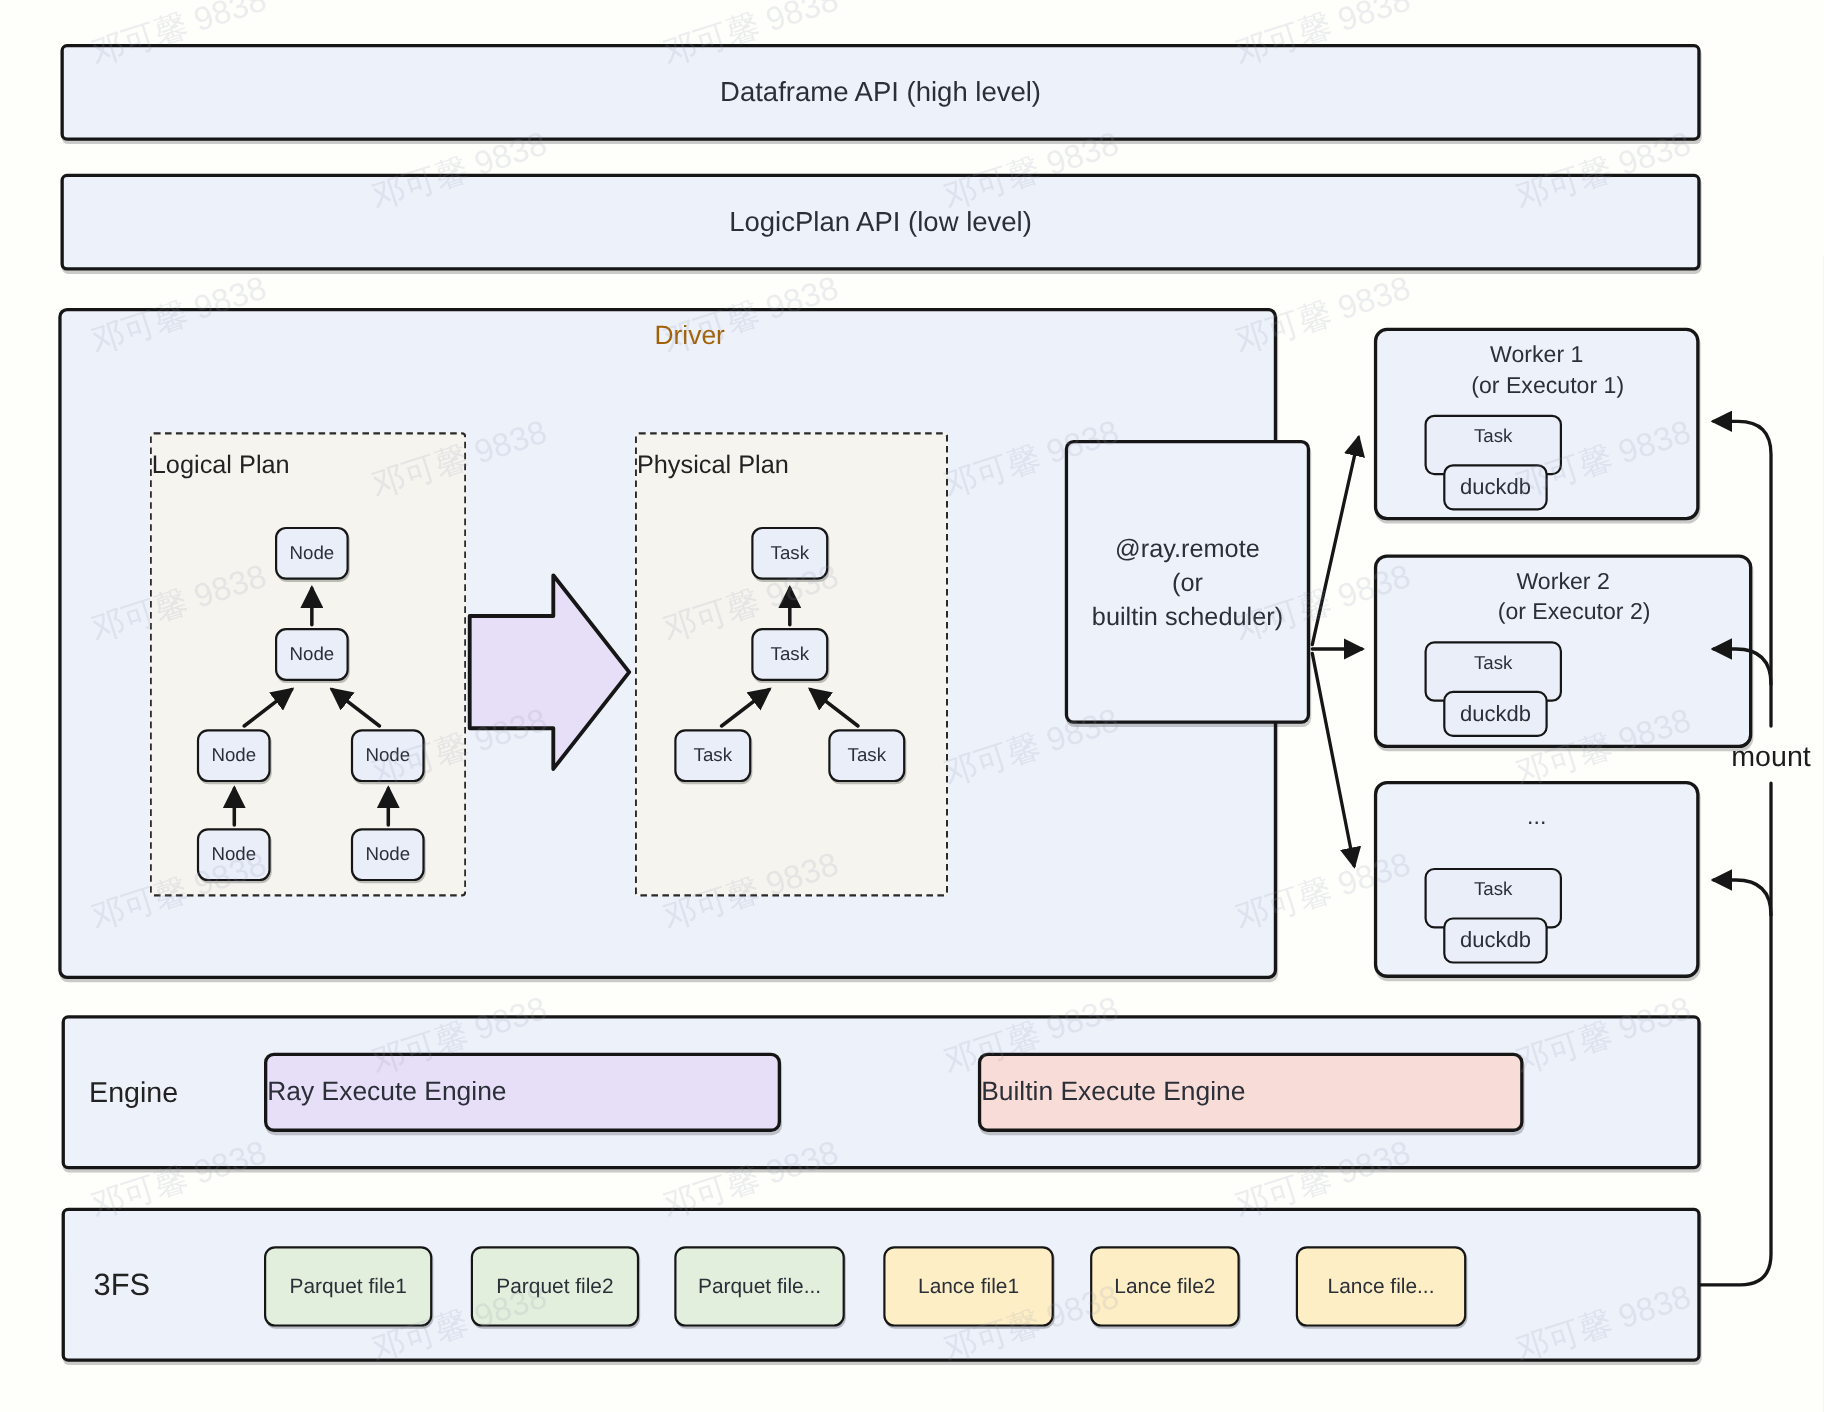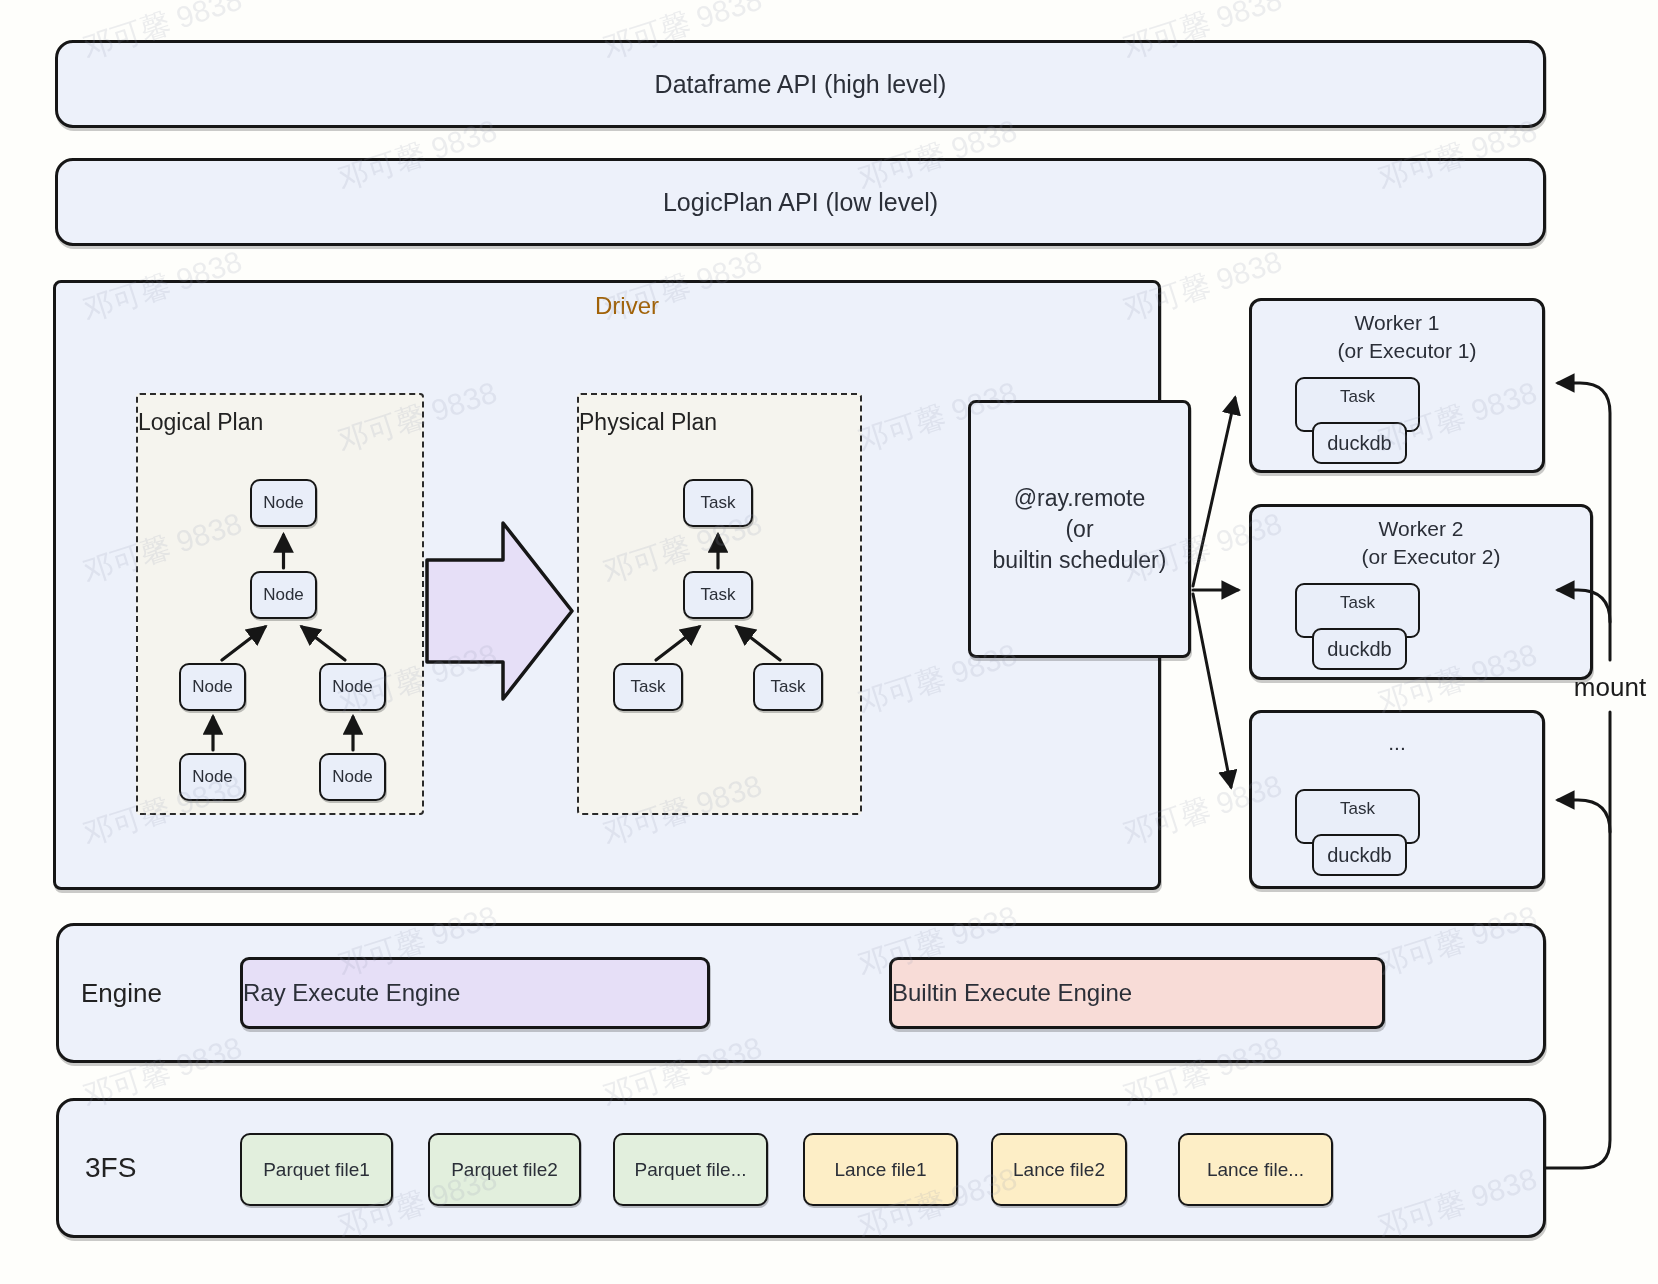--- a/index.html
+++ b/index.html
@@ -5,21 +5,21 @@
   :root{
     --canvas-bg:#fefefb; --panel-blue:#edf1fa; --node-blue:#e9eef9; --plan-bg:#f5f4ee;
     --lavender:#e6dff7; --pink:#f8dcd7; --green:#e2efdd; --yellow:#fdeec6;
     --ink:#161616; --text:#2b2f38;
   }
   html,body{margin:0;padding:0;background:#e8e8e8;}
   #canvas{position:relative;width:1658px;height:1284px;background:var(--canvas-bg);
     font-family:"Liberation Sans","DejaVu Sans",sans-serif;color:var(--text);overflow:hidden;}
   .abs{position:absolute;box-sizing:border-box;}
   .box{position:absolute;box-sizing:border-box;border:3px solid var(--ink);
-    background:var(--panel-blue);border-radius:18px;box-shadow:1px 3px 0 rgba(20,20,20,.22);}
+    background:var(--panel-blue);border-radius:6px;box-shadow:1px 3px 0 rgba(20,20,20,.22);}
   .bar{display:flex;align-items:center;justify-content:center;font-size:25px;}
   .dashed{position:absolute;box-sizing:border-box;border:2.5px dashed #2a2a2a;
     background:var(--plan-bg);border-radius:4px;}
   .plan-title{position:absolute;top:14px;left:0;right:0;text-align:left;font-size:23px;color:#222;}
   .node{position:absolute;box-sizing:border-box;width:67px;height:48px;border:2.5px solid var(--ink);
     border-radius:10px;background:var(--node-blue);display:flex;align-items:center;justify-content:center;
     font-size:17px;box-shadow:1px 2px 0 rgba(20,20,20,.25);}
   .task{width:70px;}
   .centered{display:flex;align-items:center;justify-content:center;}
   .worker{border-radius:12px;}

